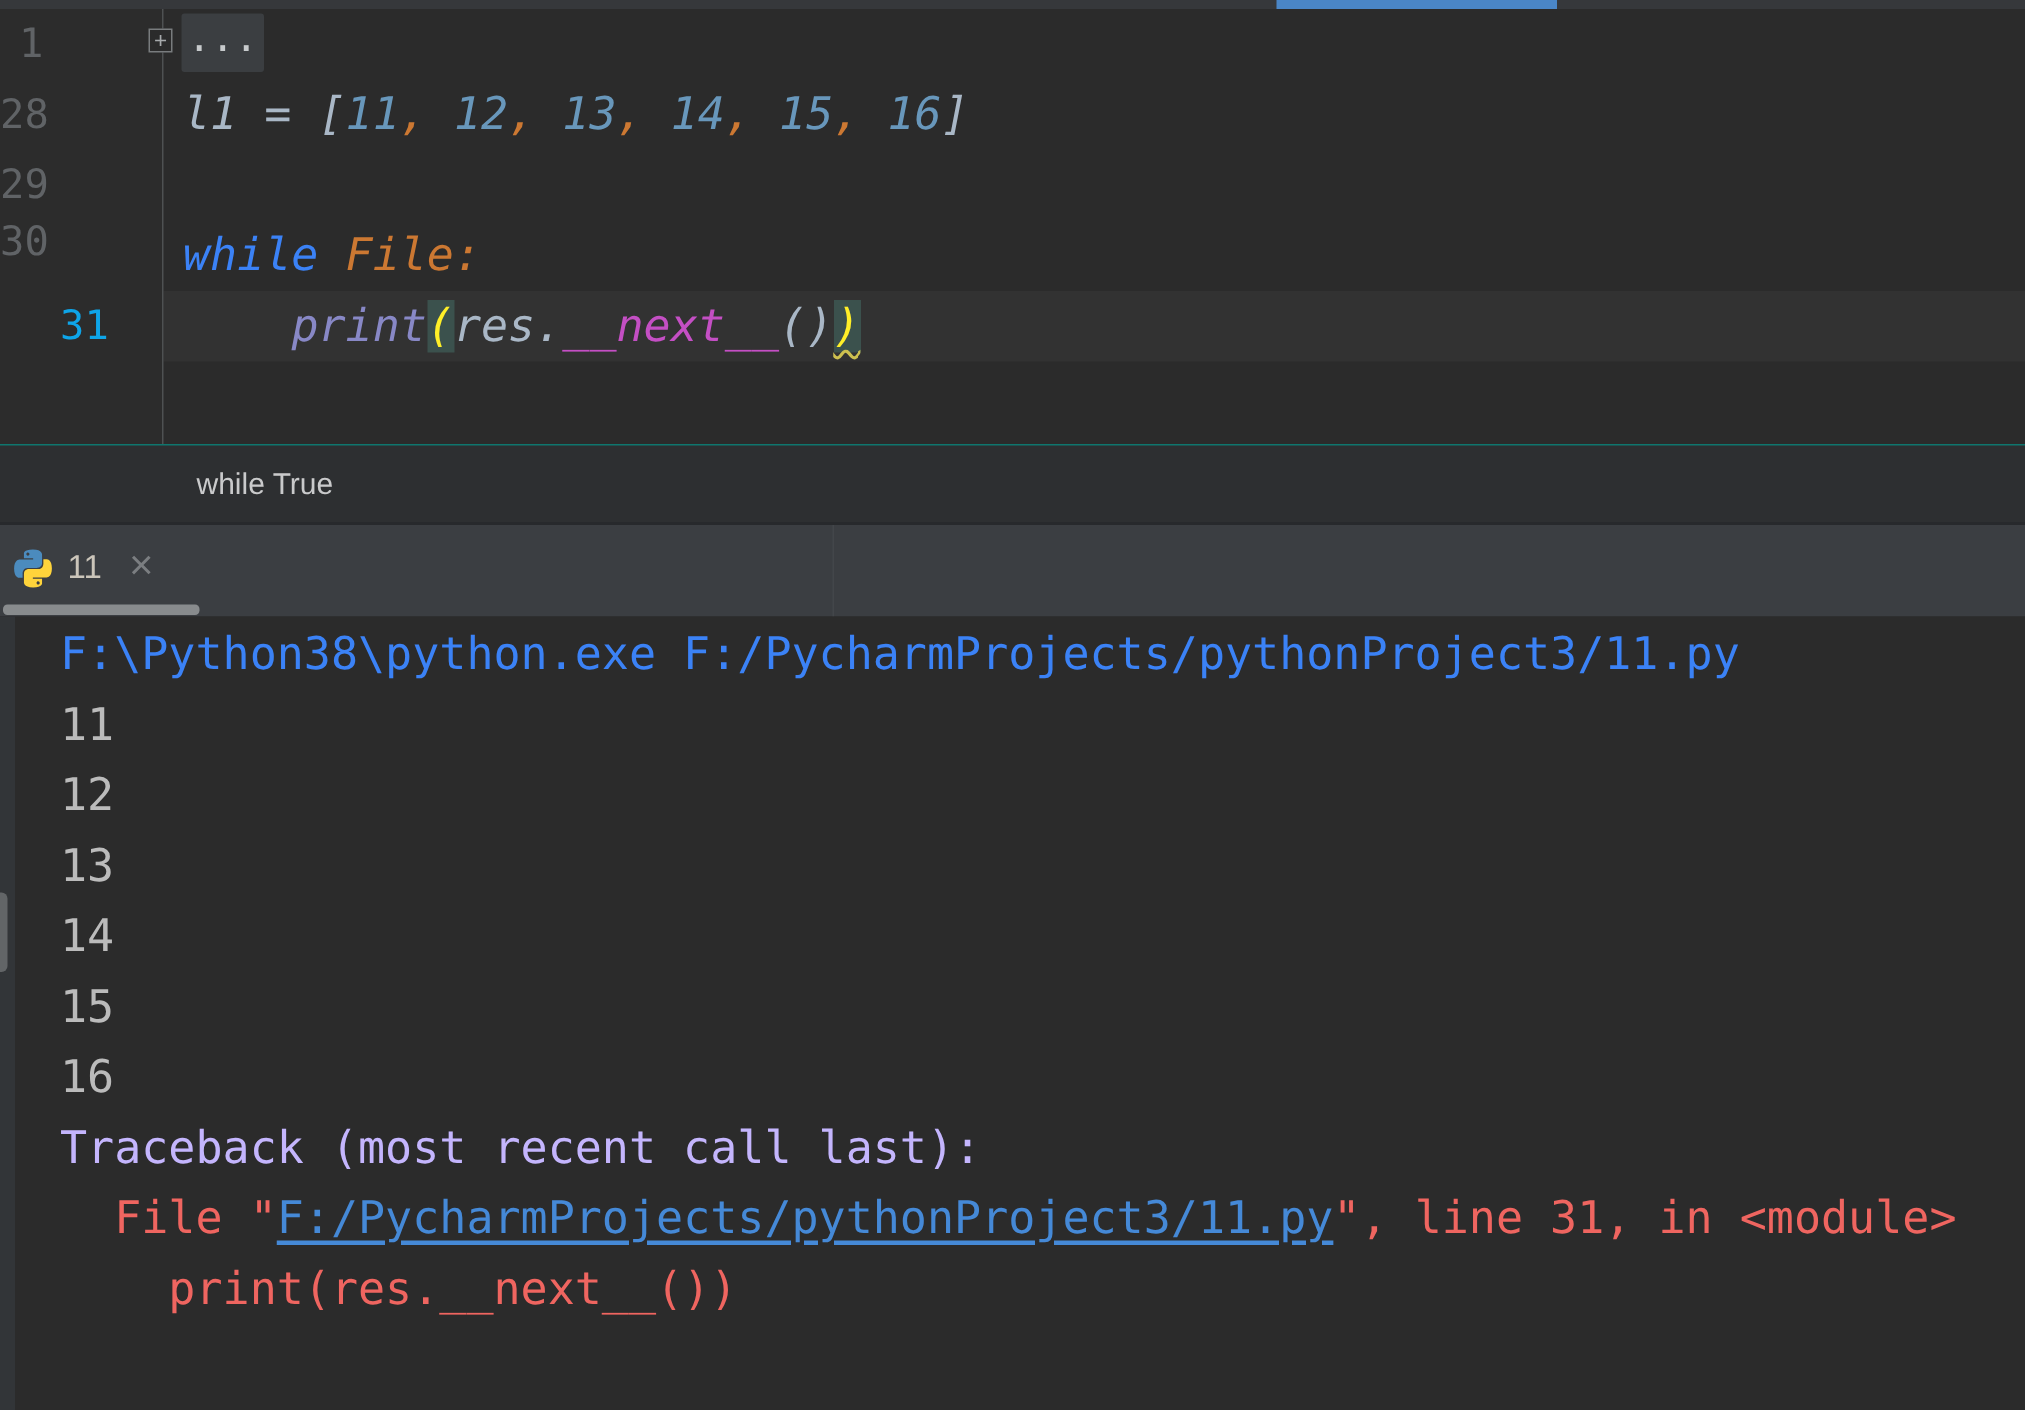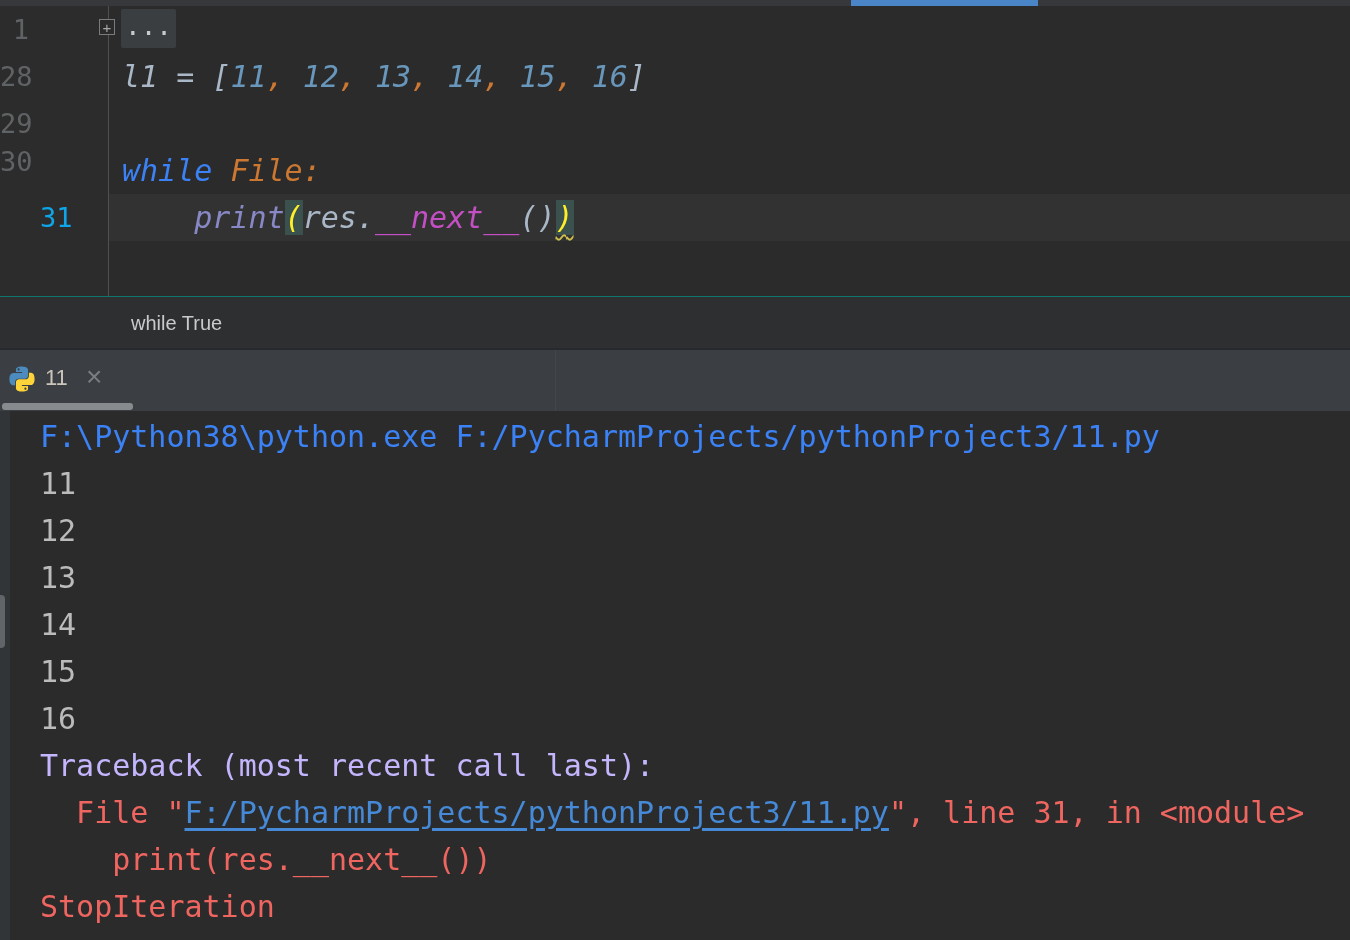--- a/index.html
+++ b/index.html
@@ -133,15 +133,14 @@
       <div class="cline"><span style="color: #3b82f6;">F:\Python38\python.exe F:/PycharmProjects/pythonProject3/11.py</span></div>
       <div class="cline"><span style="color: rgb(187, 187, 187);">11</span></div>
       <div class="cline"><span style="color: rgb(187, 187, 187);">12</span></div>
       <div class="cline"><span style="color: rgb(187, 187, 187);">13</span></div>
       <div class="cline"><span style="color: rgb(187, 187, 187);">14</span></div>
       <div class="cline"><span style="color: rgb(187, 187, 187);">15</span></div>
       <div class="cline"><span style="color: rgb(187, 187, 187);">16</span></div>
       <div class="cline"><span style="color: #c4b5fd;">Traceback (most recent call last):</span></div>
       <div class="cline"><span style="color: rgb(239, 101, 96);">  File "</span><span class="clink" style="color: rgb(69, 137, 215);">F:/PycharmProjects/pythonProject3/11.py</span><span style="color: rgb(239, 101, 96);">", line 31, in &lt;module&gt;</span></div>
       <div class="cline"><span style="color: rgb(239, 101, 96);">    print(res.__next__())</span></div>
-      <div class="cline"><span style="color: rgb(239, 101, 96);">StopIteration</span></div>
     </div>
 </div>
 
 </body></html>

